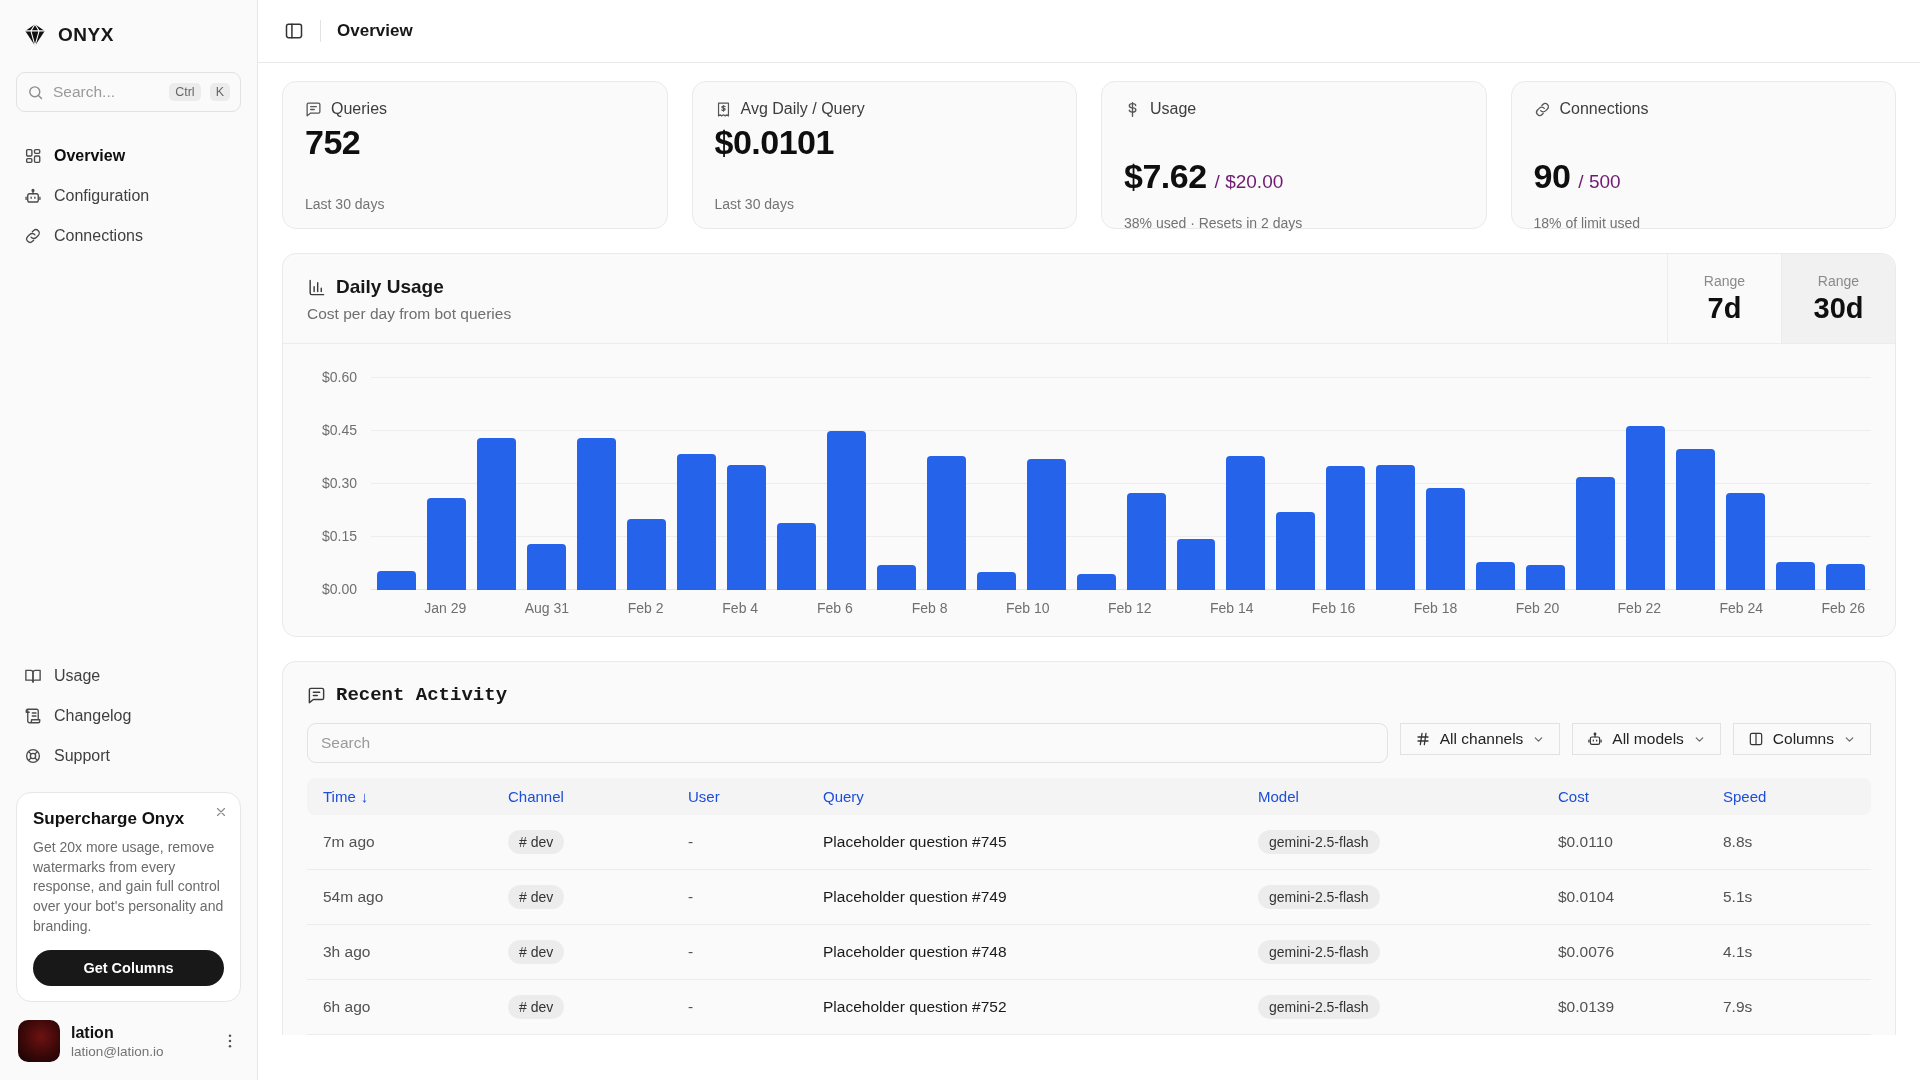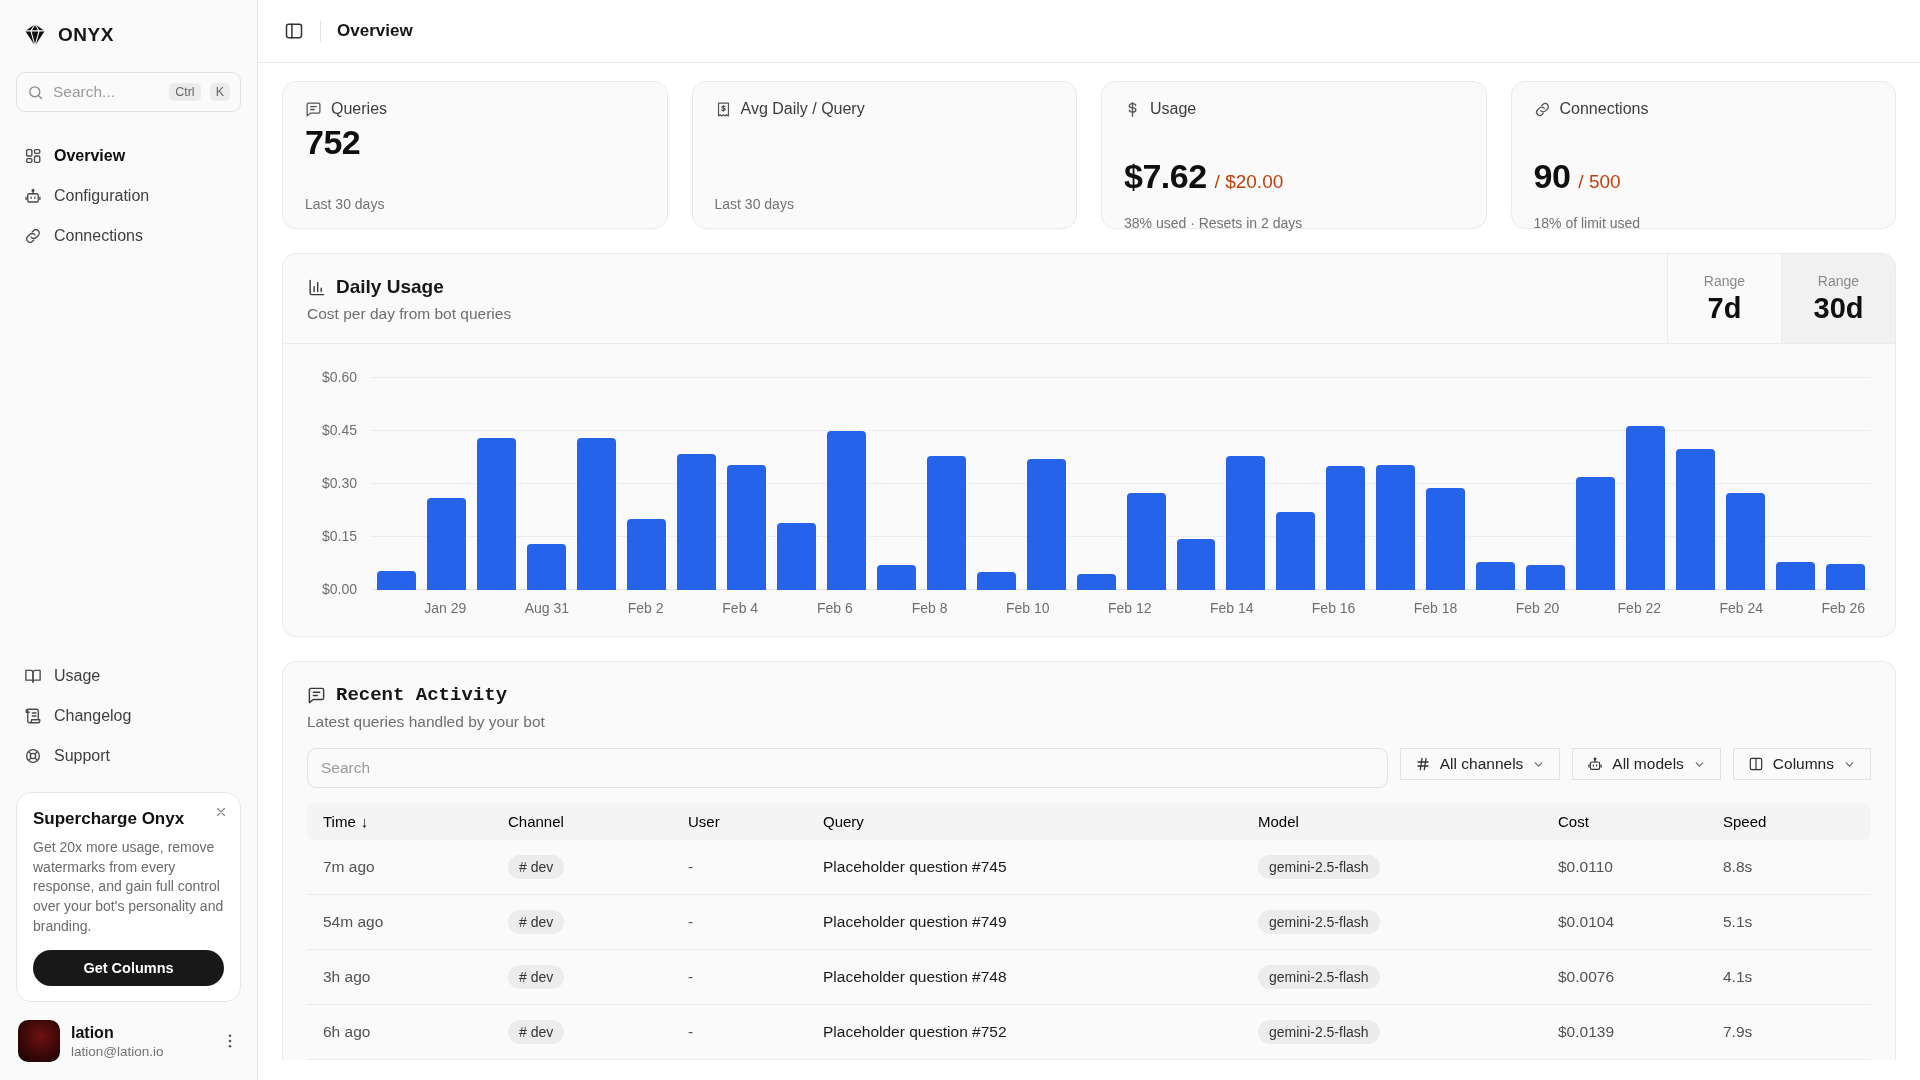--- a/index.html
+++ b/index.html
@@ -59,21 +59,21 @@
     overflow:hidden; }
 
   
   .stats-row { display:grid; grid-template-columns:repeat(4,1fr); gap:24px; flex:none; }
   .stat-card { background:#fafafa; border:1px solid #eaeaea; border-radius:14px;
     padding:18px 22px 16px; height:148px; display:flex; flex-direction:column; }
   .stat-head { display:flex; align-items:center; gap:9px; color:#3d3d3d; font-size:16px; }
   .stat-head .icon { width:17px; height:17px; color:#555; }
   .stat-value-row { margin-top:5px; display:flex; align-items:baseline; gap:8px; }
   .stat-value { font-size:34px; font-weight:bold; letter-spacing:-.5px; color:#0f0f0f; }
-  .stat-suffix { font-size:19px; color:#c2410c;margin-top:48px; }
+  .stat-suffix { font-size:19px; color:#701a75;margin-top:48px; }
   .stat-footer { margin-top:auto; font-size:14px; color:#737373; }
   .progress-track { margin-top:auto; height:5px; background:#e3e3e3; border-radius:99px;
     overflow:hidden; }
   .progress-fill { height:100%; background:#1b1b1b; border-radius:99px; }
   .stat-card.has-progress .stat-footer { margin-top:19px; }
 
   
   .daily-card { background:#fafafa; border:1px solid #eaeaea; border-radius:14px; flex:none; }
   .daily-head { display:flex; border-bottom:1px solid #ececec; }
   .daily-head-left { flex:1; padding:22px 24px 20px; }
@@ -112,21 +112,21 @@
   .tbl-search::placeholder { color:#9a9a9a; }
   .filter-btn { height:32px; border:1px solid #e2e2e2; border-radius:0; background:#fafafa;
     display:flex; align-items:center; gap:9px; padding:0 14px; font-size:15.5px; color:#222;
     cursor:pointer; white-space:nowrap; }
   .filter-btn .icon { width:16px; height:16px; color:#333; }
   .filter-btn .chev { width:13px; height:13px; color:#666; }
   .table { margin:0 24px; }
   .trow { display:grid; grid-template-columns:185px 180px 135px 435px 300px 165px 1fr;
     align-items:center; }
   .thead { background:#f4f4f4; border-radius:8px; height:37px; }
-  .th { font-size:15px; color:#000000; padding:0 16px; display:flex; align-items:center; gap:5px; }
+  .th { font-size:15px; color:#1d4ed8; padding:0 16px; display:flex; align-items:center; gap:5px; }
   .th.sortable { cursor:pointer; }
   .tr { height:55px; border-bottom:1px solid #ececec; cursor:pointer; }
   .td { font-size:15.5px; padding:0 16px; color:#525252; overflow:hidden;
     text-overflow:ellipsis; white-space:nowrap; }
   .td.query { color:#1a1a1a; }
   .pill { display:inline-flex; align-items:center; gap:3px; background:#ececec; color:#333;
     border-radius:999px; padding:5px 11px; font-size:14px; line-height:1; }
 </style>
 </head>
 <body>
@@ -281,20 +281,23 @@
         </div>
         <div class="stat-card">
           <div class="stat-head">
             <span class="icon">
               <svg viewBox="0 0 24 24" fill="none" stroke="currentColor" stroke-width="1.7" stroke-linecap="round" stroke-linejoin="round">
                 <path d="M5 3h14v18l-2.3-1.5L14.4 21l-2.4-1.5L9.6 21l-2.3-1.5L5 21z"></path>
                 <path d="M12 6.5v8M14.3 7.8c-.6-1-4.6-1-4.6.9s4.6 1 4.6 3-4 2-4.6.9"></path>
               </svg>
             </span>
             <span>Avg Daily / Query</span>
+          </div>
+          <div class="stat-value-row">
+            <span class="stat-value">$0.0101</span>
           </div>
           <div class="stat-footer">Last 30 days</div>
         </div>
         <div class="stat-card has-progress">
           <div class="stat-head">
             <span class="icon">
               <svg viewBox="0 0 24 24" fill="none" stroke="currentColor" stroke-width="1.9" stroke-linecap="round">
                 <path d="M12 2.5v19"></path>
                 <path d="M16.5 6.5c0-1.8-2-2.8-4.5-2.8s-4.5 1-4.5 3 2 2.9 4.5 2.9 4.7 1 4.7 3-2.2 3-4.7 3-4.5-1-4.5-2.8"></path>
               </svg>
@@ -445,21 +448,20 @@
       <div class="recent-head">
         <div class="recent-title-row">
           <span class="icon">
             <svg viewBox="0 0 24 24" fill="none" stroke="currentColor" stroke-width="1.8" stroke-linecap="round" stroke-linejoin="round">
                 <path d="M21 15a2 2 0 0 1-2 2H8l-5 4V5a2 2 0 0 1 2-2h14a2 2 0 0 1 2 2z"></path>
                 <path d="M8 8h8M8 12h5"></path>
               </svg>
           </span>
           <span>Recent Activity</span>
         </div>
-        <div class="recent-subtitle">Latest queries handled by your bot</div>
       </div>
       <div class="controls">
         <input class="tbl-search" placeholder="Search" style="">
         <span id="filter-buttons" style="display:flex; gap:12px;">
             <div class="filter-btn">
               <span class="icon">
                 <svg viewBox="0 0 24 24" fill="none" stroke="currentColor" stroke-width="1.9" stroke-linecap="round">
                   <path d="M4.5 9h15M4.5 15h15M10.5 3.5l-2.5 17M16.5 3.5l-2.5 17"></path>
                 </svg>
               </span>

